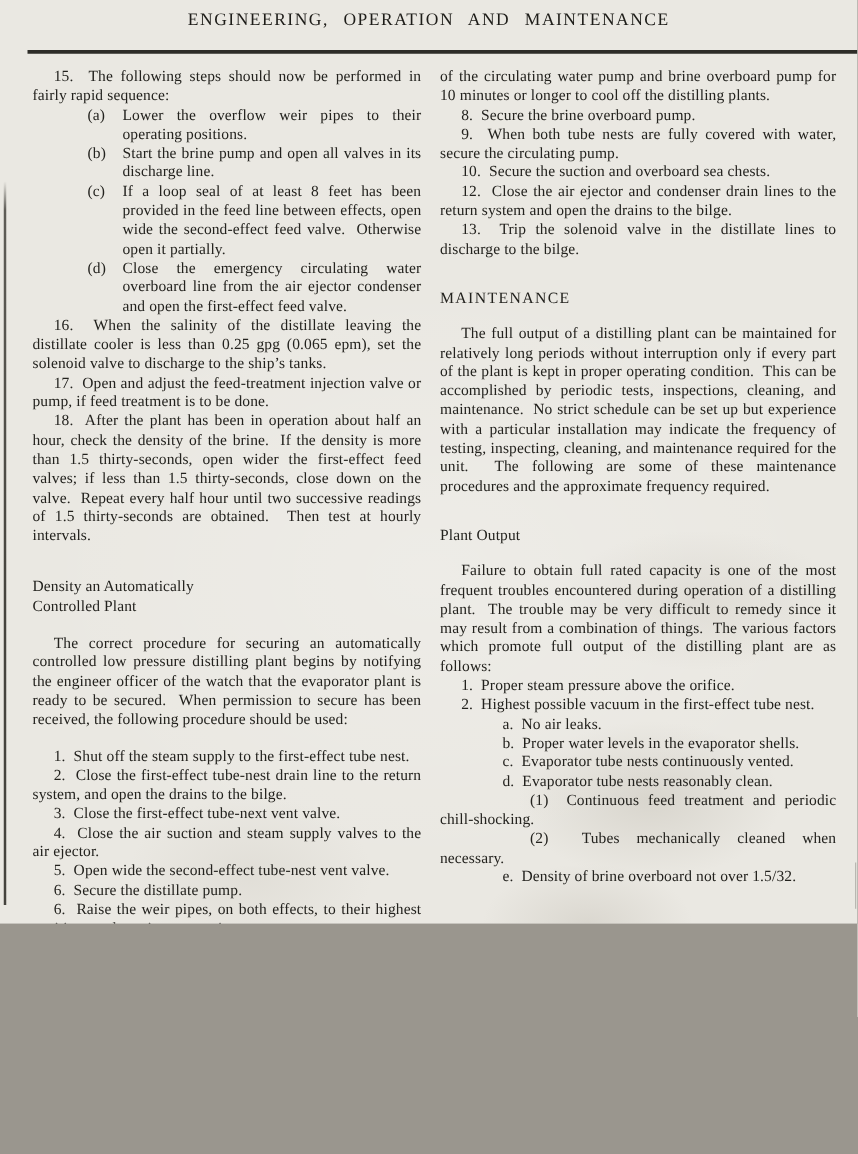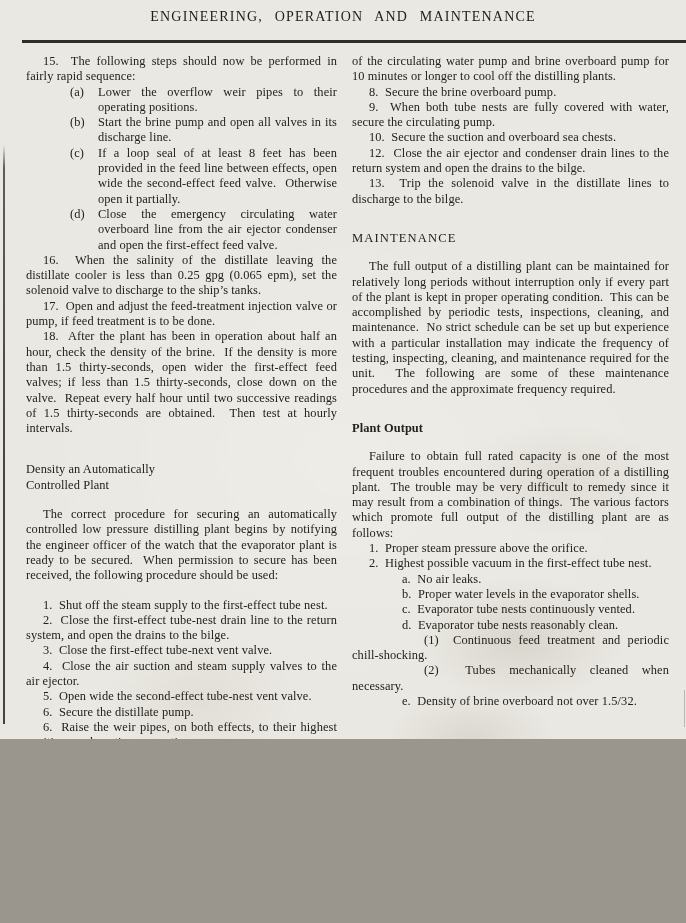--- a/index.html
+++ b/index.html
@@ -66,21 +66,21 @@
   .subitem .txt { flex:1; text-align:justify; white-space:pre-wrap; }
   .subhead {
     margin:26px 0 14px; font-weight:400; font-size:12.4px;
     white-space:pre-line; text-align:left; line-height:15.3px;
   }
   .caps {
     margin:24px 0 13px; font-weight:400; font-size:12.6px;
     letter-spacing:1.1px; text-align:left;
   }
   .sidehead {
-    margin:24px 0 13px; font-weight:700; font-size:12.4px; text-align:left;
+    margin:24px 0 13px; font-weight:400; font-size:12.4px; text-align:left;
   }
   .page-number {
     position:absolute; top:881px; left:0; right:0;
     text-align:center; font-size:12.6px; letter-spacing:.6px;
   }
 </style>
 </head>
 <body>
 
 <div class="page">

